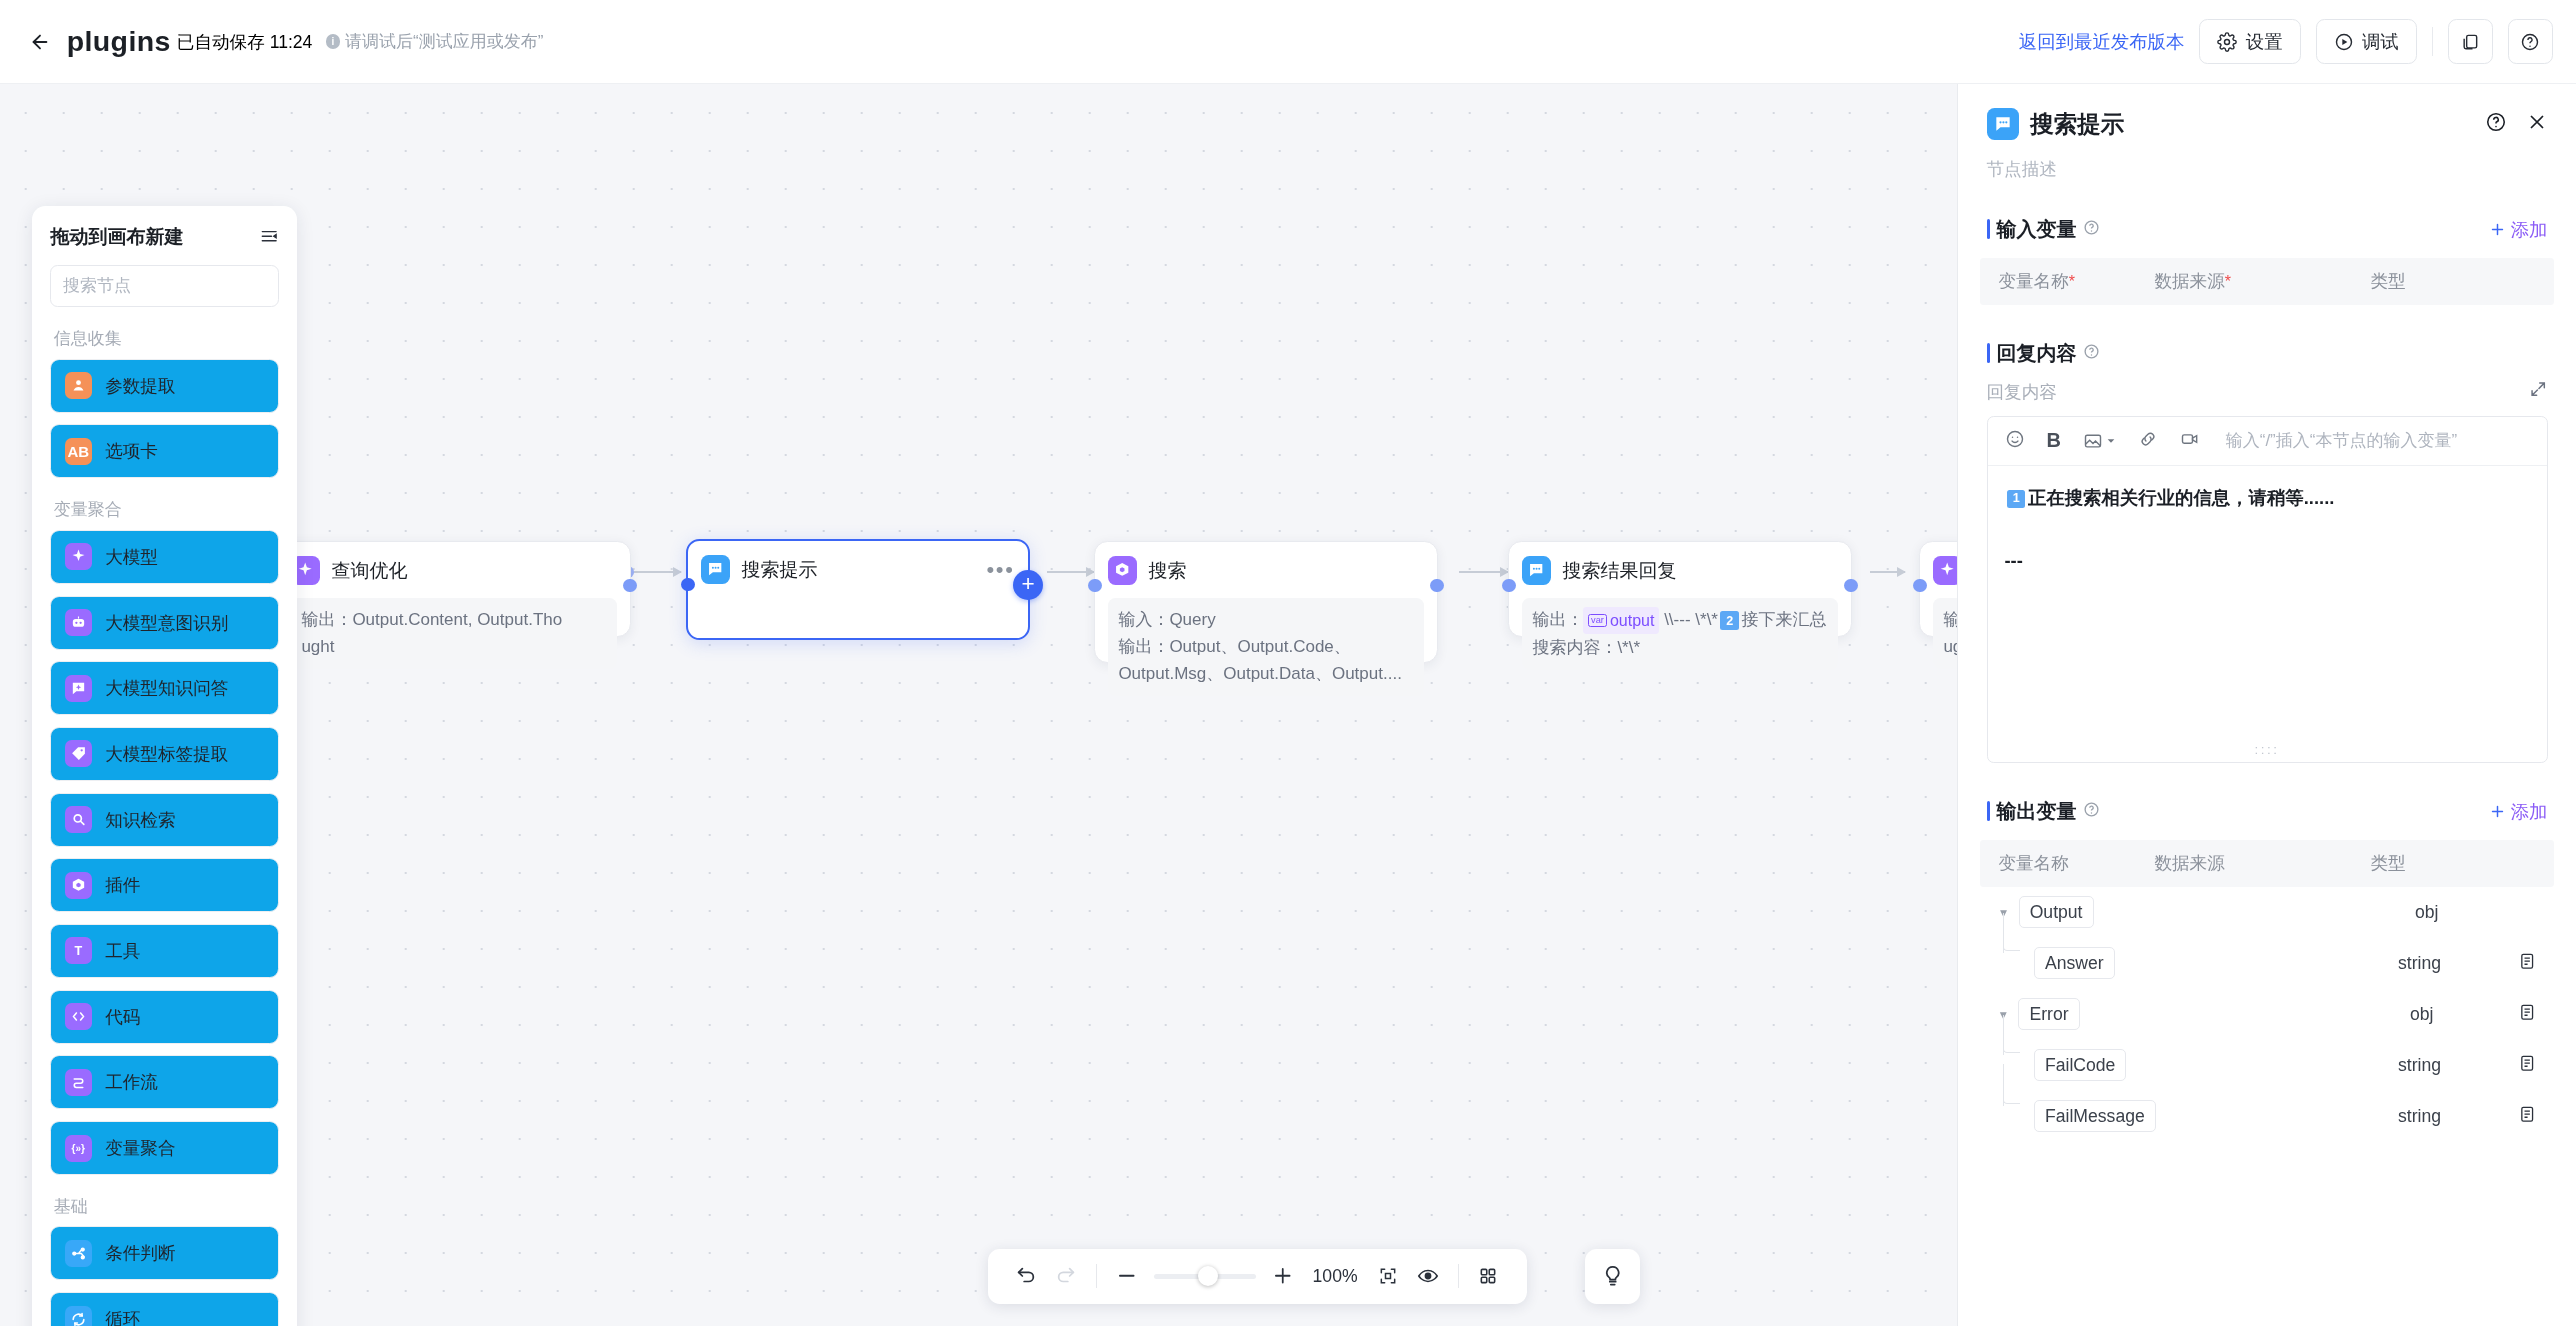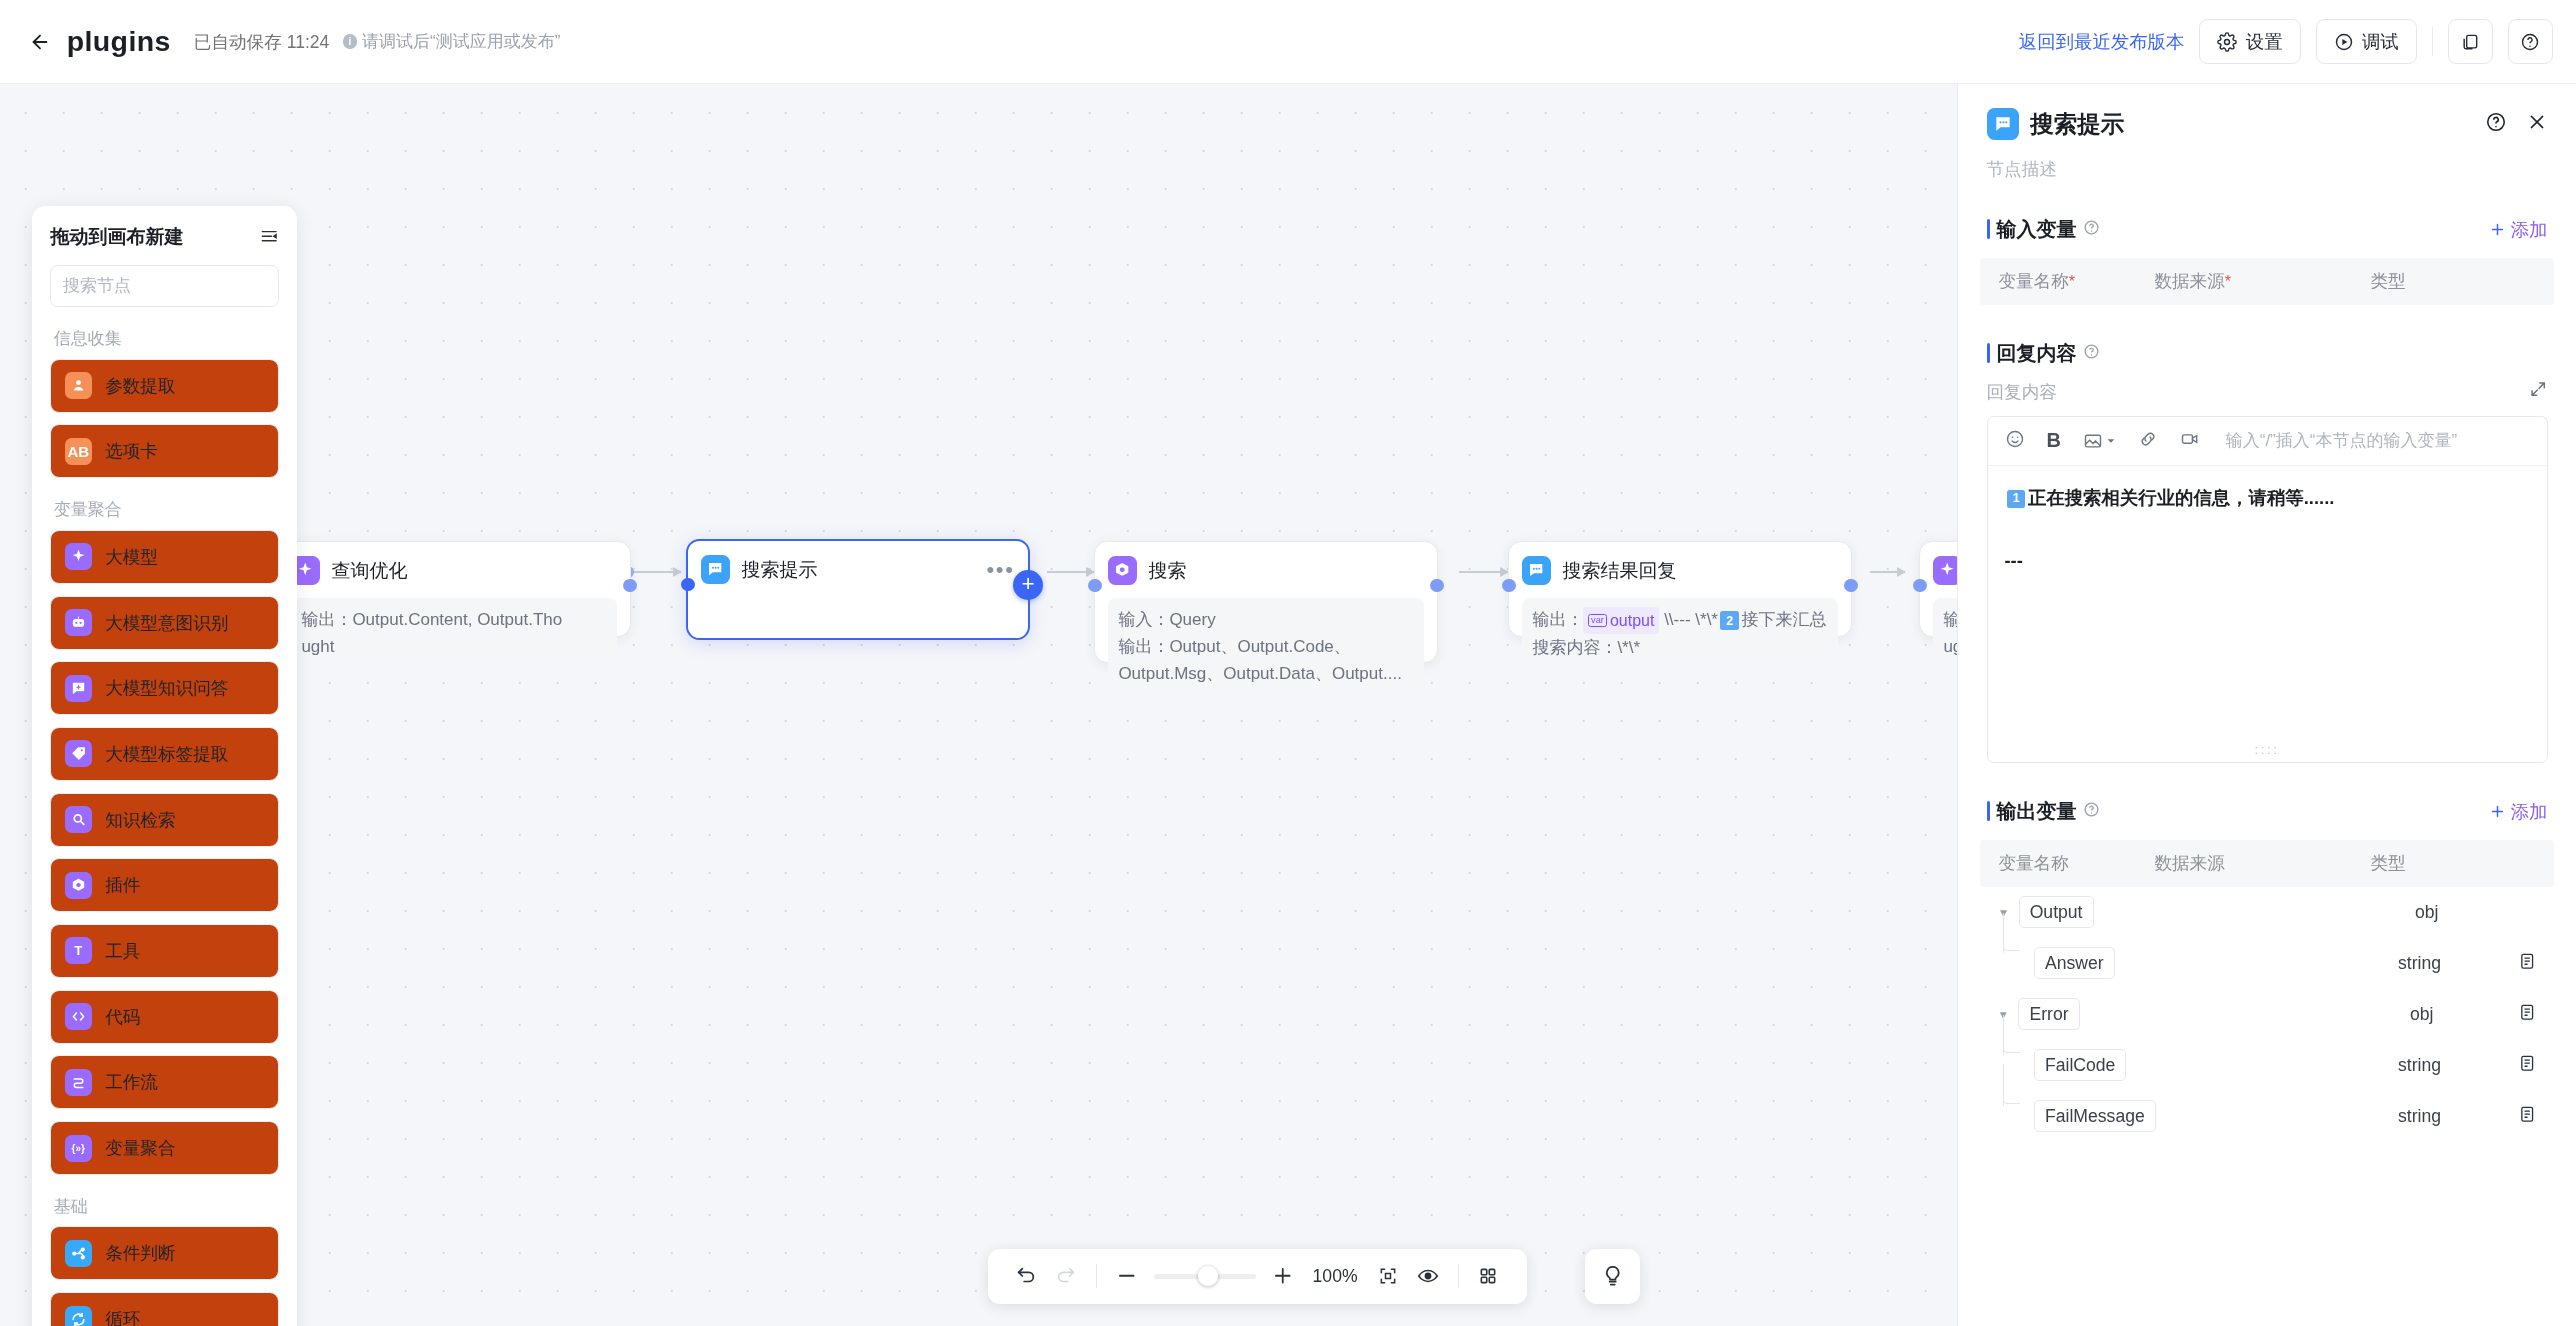--- a/index.html
+++ b/index.html
@@ -12,21 +12,21 @@
   #app { position: relative; width: 2576px; height: 1327px; }
 
   
   .header {
     position: absolute; top: 0; left: 0; width: 2576px; height: 84px;
     background: #ffffff; display: flex; align-items: center;
     border-bottom: 0.8px solid #eef0f3; z-index: 40;
   }
   .hdr-back { margin-left: 25px; width: 30px; height: 30px; display:flex; align-items:center; justify-content:center; cursor:pointer; }
   .hdr-title { font-size: 28.5px; font-weight: 700; color: #1c2026; margin-left: 11.7px; letter-spacing:0.4px;text-align:right;}
-  .hdr-autosave { font-size: 17.6px; color: #737373; margin-left: 23px; }
+  .hdr-autosave { font-size: 17.6px; color: #000000; margin-left: 6px; }
   .hdr-tip { font-size: 17px; color: #9aa2ad; margin-left: 13.4px; display:flex; align-items:center; gap:5px;}
   .hdr-tip .dot-i { width: 14.3px; height:14.3px; border-radius:50%; background:#b4bcc6; color:#fff; font-size:10px;
                     display:flex; align-items:center; justify-content:center; font-weight:700;}
   .hdr-right { margin-left: auto; display: flex; align-items: center; gap: 15px; padding-right: 23.5px; }
   .hdr-link { font-size: 18.4px; color: #3b66f5; cursor: pointer; }
   .hdr-btn {
     height: 45px; padding: 0 17px; border: 0.8px solid #e3e6eb; border-radius: 8.4px;
     background: #fff; display: flex; align-items: center; gap: 8.4px;
     font-size: 18.4px; color: #262b33; cursor: pointer;
   }
@@ -103,21 +103,21 @@
     margin-top: 15px; height: 42px; border: 0.8px solid #e6e8ed; border-radius: 7.5px;
     display:flex; align-items:center; padding: 0 11.7px; color:#a8aeb8; font-size: 17px;
   }
   .lp-search input {
     border:0; outline:0; flex:1; font-size:17px; color:#3b414b; background:transparent;
     font-family:"Liberation Sans", sans-serif;
   }
   .lp-search input::placeholder { color:#b0b6c0; }
   .lp-group { font-size: 17px; color: #a6acb6; margin: 20px 0 8.4px 3.4px; }
   .lp-item {
-    height: 54px; border:0.8px solid #edeff2; border-radius: 9.2px; background:#c2410c;
+    height: 54px; border:0.8px solid #edeff2; border-radius: 9.2px; background:#0ea5e9;
     display:flex; align-items:center; gap:13.4px; padding: 0 13.4px; margin-bottom: 11.7px;
     cursor:pointer;
   }
   .lp-ico { width:27px; height:27px; border-radius:6.7px; display:flex; align-items:center; justify-content:center; flex:none;}
   .lp-label { font-size: 17.6px; color:#1f242c; }
 
   
   .toolbar {
     position:absolute; left:988px; bottom: 23.5px; height: 55px;
     background:#fff; border-radius: 11.7px; box-shadow: 0 2.5px 13.4px rgba(30,40,70,.12);

